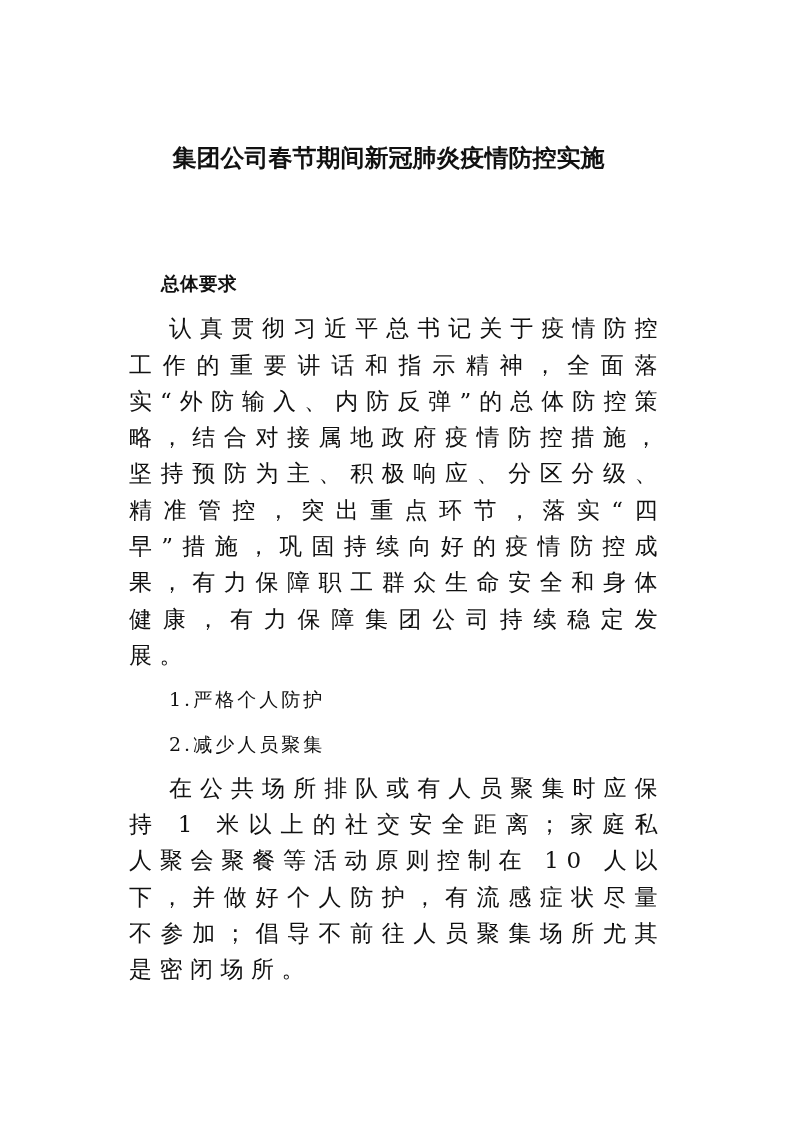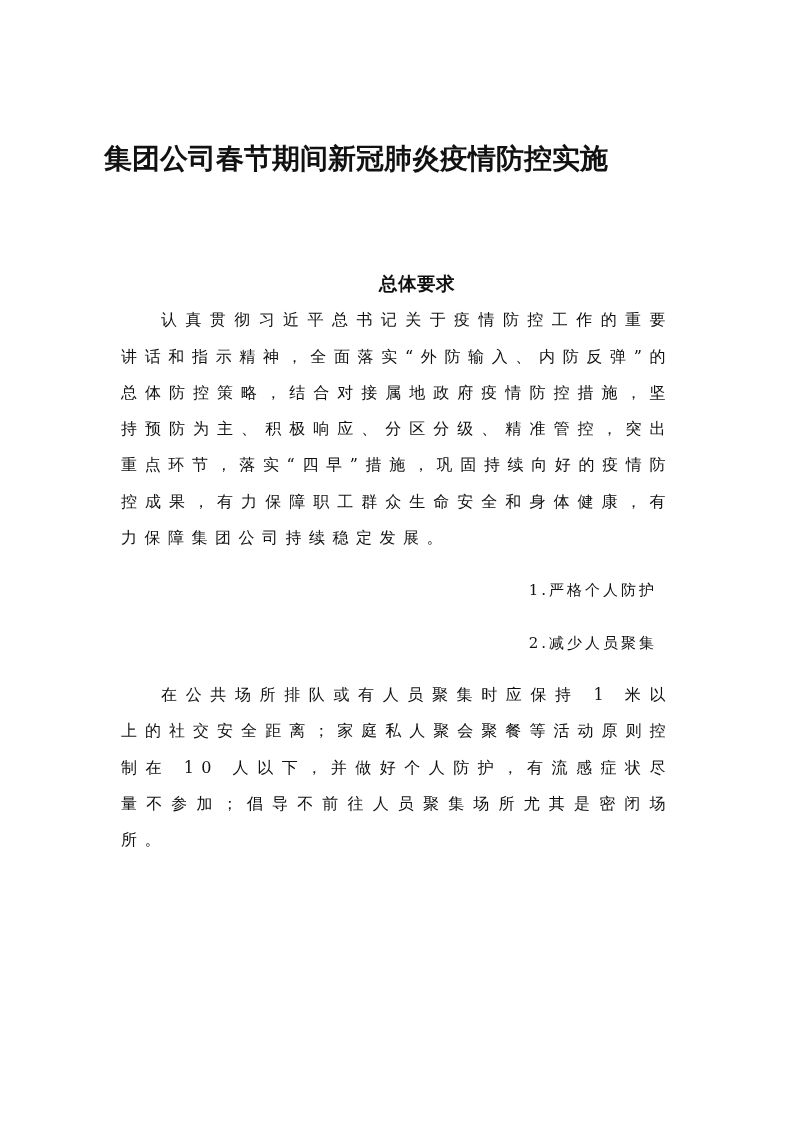--- a/index.html
+++ b/index.html
@@ -1,28 +1,28 @@
 <!DOCTYPE html>
 <html><head>
 <meta charset="utf-8">
 <style>
   html, body { margin:0; padding:0; background:#ffffff; }
   body { width:793px; height:1122px; position:relative; overflow:hidden;
          font-family: "DejaVu Serif", "Liberation Serif", serif; color:#111; }
   .page { position:absolute; left:0; top:0; width:793px; height:1122px; background:#fff; }
-  .title { position:absolute; left:104px; width:593px; top:137px; 
+  .title { position:absolute; left:92px; width:593px; top:137px; text-align:center;
            font-family: "DejaVu Sans", "Liberation Sans", sans-serif; font-weight:bold;
-           font-size:28px; line-height:43px; letter-spacing:0px; color:#111; }
+           font-size:24px; line-height:43px; letter-spacing:0px; color:#111; }
   .content { position:absolute; left:121px; width:552px; top:266px; }
-  .p { font-size:16px; line-height:36.3px; text-align:justify; text-align-last:left;
-       letter-spacing:7.5px; margin:0; }
+  .p { font-size:23px; line-height:36.3px; text-align:justify; text-align-last:left;
+       letter-spacing:7.5px; margin:8px; }
   .p.indent { text-indent:40px; }
   .h { font-family: "DejaVu Sans", "Liberation Sans", sans-serif; font-weight:bold;
-       font-size:18.5px; line-height:36.3px; margin:0; padding-left:40px; letter-spacing:0.5px;text-align:center; }
-  .sub { font-size:15px; line-height:36.3px; margin:16px; padding-left:40px; letter-spacing:3px;text-align:right; }
+       font-size:18.5px; line-height:36.3px; margin:0; padding-left:40px; letter-spacing:0.5px; }
+  .sub { font-size:19px; line-height:36.3px; margin:8px; padding-left:40px; letter-spacing:3px; }
 </style>
 </head>
 <body>
 
 <div class="page">
   <div class="title">
     <div>集团公司春节期间新冠肺炎疫情防控实施</div>
   </div>
 
   <div class="content">

